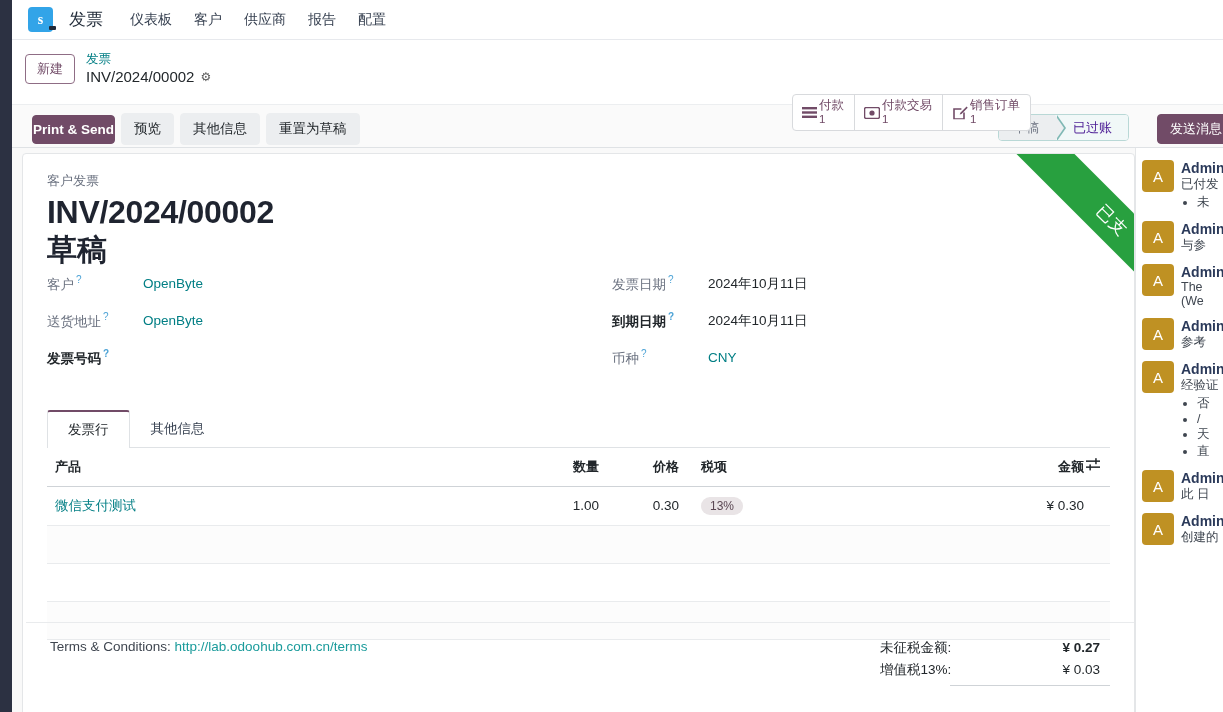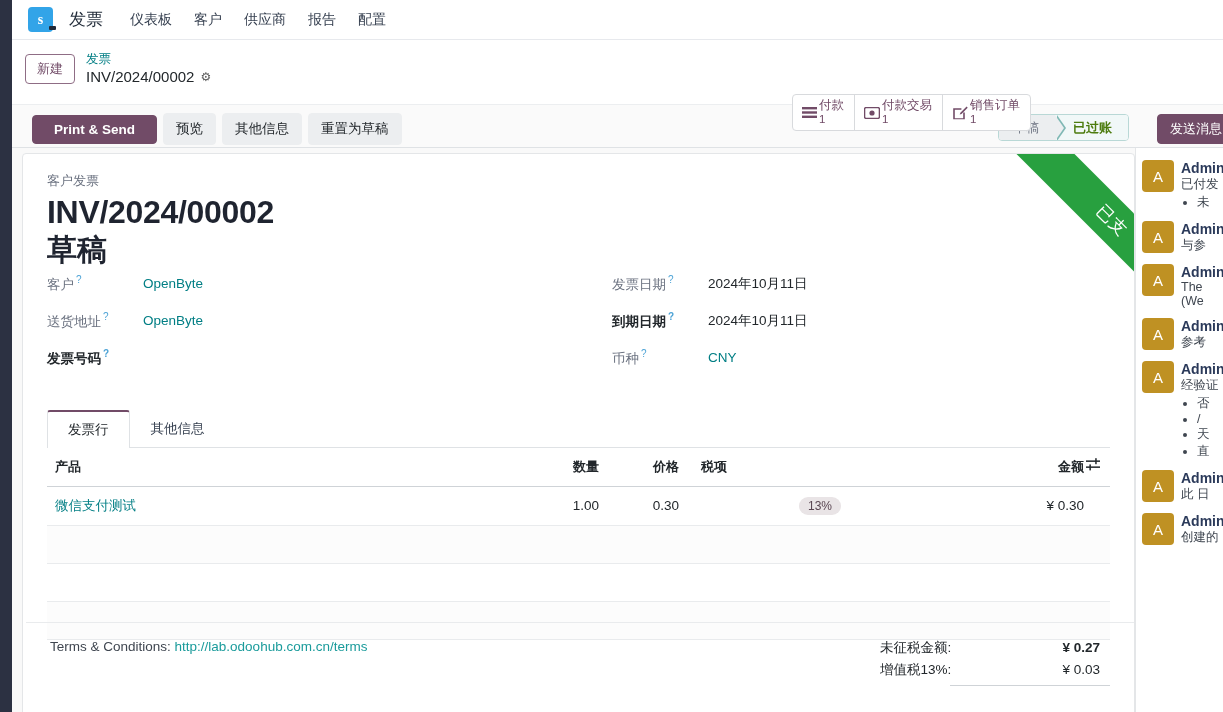--- a/index.html
+++ b/index.html
@@ -103,41 +103,41 @@
     border-top: 1px solid #eceef0;
     border-bottom: 1px solid #dfe2e5;
     z-index: 16;
   }
   .tb-left {
     position: absolute; left: 20px; top: 8px;
     display: flex; align-items: center; gap: 6px;
   }
   .btn-primary {
     background: #714B67; color: #fff; border: 1px solid #714B67;
-    font-size: 13.5px; font-weight: bold; padding: 6px 21px;
+    font-size: 13.5px; font-weight: bold; padding: 6px 0;
     border-radius: 4px; cursor: pointer; white-space: nowrap;
   }
   .btn-sec {
     background: #eceef0; color: #22272b; border: 1px solid #eceef0;
     font-size: 13.5px; padding: 6px 12px; border-radius: 4px;
     cursor: pointer; white-space: nowrap;
   }
 
   .statusbar {
     position: absolute; right: 94px; top: 9px;
     display: flex; align-items: stretch; height: 27px;
     border: 1px solid #b9d8d6; border-radius: 4px; overflow: hidden;
     background: #fff;
   }
   .st-step {
     position: relative; display: flex; align-items: center;
     font-size: 13px; padding: 0 16px 0 18px; white-space: nowrap;
   }
   .st-step.done { background: #eceef0; color: #6b7280; padding-left: 14px; }
-  .st-step.active { background: #f1f8f8; color: #4d7c0f; font-weight: bold; }
+  .st-step.active { background: #f1f8f8; color: #4c1d95; font-weight: normal; }
   .st-step.done::after {
     content: ""; position: absolute; right: -9px; top: 0;
     width: 0; height: 0; z-index: 2;
     border-top: 13.5px solid transparent;
     border-bottom: 13.5px solid transparent;
     border-left: 9px solid #eceef0;
   }
   .st-step.done::before {
     content: ""; position: absolute; right: -11px; top: 0;
     width: 0; height: 0; z-index: 1;
@@ -233,21 +233,21 @@
   }
   .lines tbody td {
     font-size: 13.5px; padding: 10px 8px;
     border-bottom: 1px solid #e9ebed; color: #22272b;
   }
   .lines tbody tr.empty td { height: 38px; }
   .lines tbody tr.shade td { background: #fcfcfc; }
   .c-prod { width: 470px; }
   .c-qty  { width: 90px; text-align: right !important; }
   .c-price{ width: 80px; text-align: right !important; }
-  .c-tax  { width: 260px; text-align: center; padding-left: 14px !important; }
+  .c-tax  { width: 260px; text-align: left; padding-left: 14px !important; }
   .c-amt  { text-align: right !important; padding-right: 26px !important; }
   .prod-link { color: #017e84; cursor: pointer; }
   .tax-badge {
     display: inline-block; background: #e9e4e6; color: #5a4652;
     border-radius: 10px; padding: 2px 9px; font-size: 12px;
   }
   .optcol {
     position: absolute; right: 10px; top: 10px;
     font-size: 13px; color: #22272b; cursor: pointer; line-height: 1;
   }

